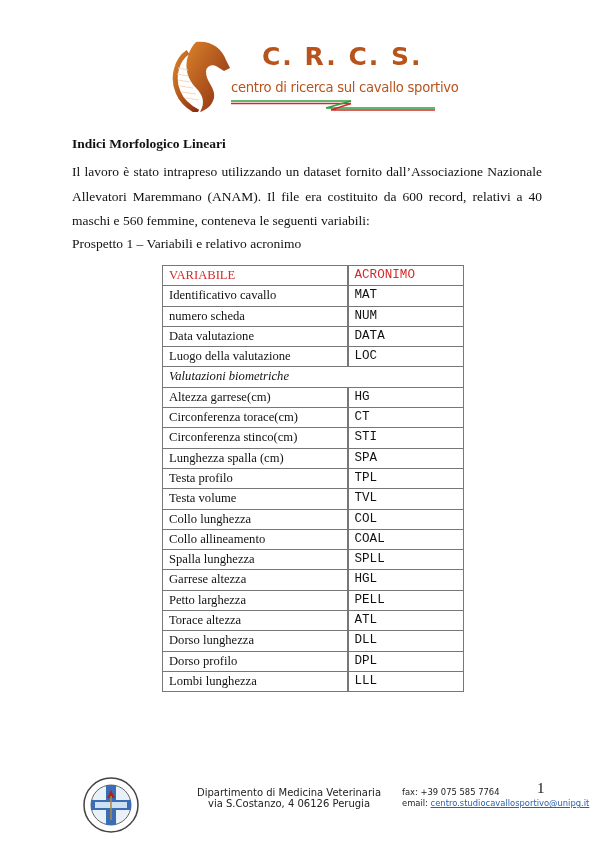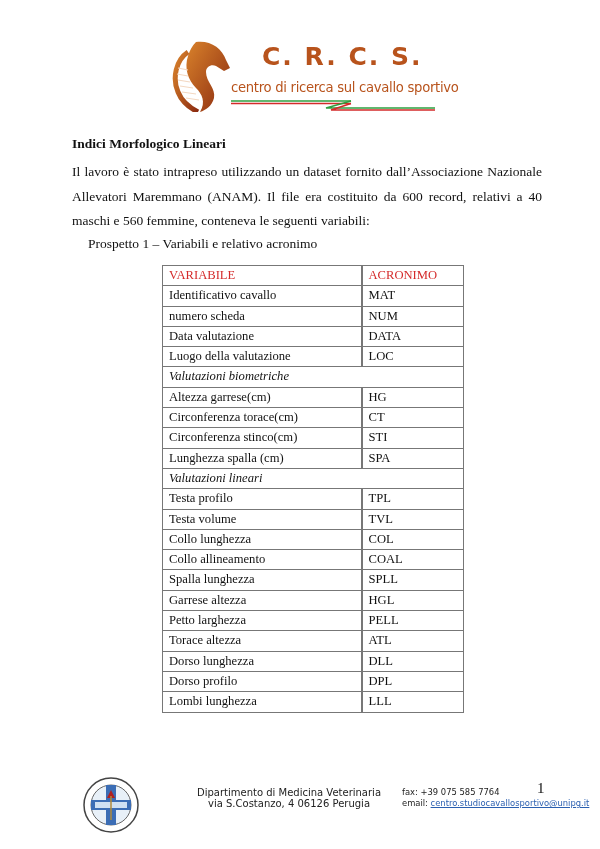--- a/index.html
+++ b/index.html
@@ -12,29 +12,29 @@
   #brand-acronym { left: 262px; top: 42px; font-family: "DejaVu Sans", sans-serif;
       font-weight: bold; font-size: 25px; color: #b8531c; letter-spacing: 2px; white-space: nowrap; }
   #brand-tagline { left: 231px; top: 80px; font-family: "DejaVu Sans", sans-serif;
       font-size: 13.2px; color: #b8531c; white-space: nowrap; letter-spacing: -0.3px; }
   #tricolor { left: 231px; top: 99px; width: 204px; height: 12px; }
 
   
   #section-title { left: 72px; top: 136px; font-weight: bold; font-size: 13.5px; }
   #intro-paragraph { left: 72px; top: 160px; width: 470px; font-size: 13.5px;
       line-height: 24.5px; text-align: justify; }
-  #table-caption { left: 88px; top: 236px; font-size: 13.5px; }
+  #table-caption { left: 72px; top: 236px; font-size: 13.5px; }
 
   
   #var-table { left: 162px; top: 265px; width: 302px; border-collapse: collapse;
       font-size: 12.6px; }
   #var-table td { border: 1px solid #777; height: 20.3px; padding: 0 0 0 6px;
       vertical-align: top; line-height: 18px; box-sizing: border-box; }
-  #var-table td.col1 { width: 199px; }
-  #var-table td.col2 { border-left: 2px solid #777; }
+  #var-table td.col1 { width: 185px; }
+  #var-table td.col2 { border-left: 2px solid #777; font-family: Liberation Mono, monospace; }
   #var-table tr.hdr td { color: #d42a2a; }
   #var-table tr.section td { font-style: italic; }
 
   
   #univ-seal { left: 82px; top: 776px; width: 58px; height: 58px; }
   #dept-block { left: 197px; top: 787px; font-family: "DejaVu Sans", sans-serif;
       font-size: 10px; line-height: 11px; color: #222; text-align: center; }
   #contact-block { left: 402px; top: 787px; font-family: "DejaVu Sans", sans-serif;
       font-size: 8.4px; line-height: 11px; color: #222; white-space: nowrap; }
   #contact-block a { color: #2a5fb0; text-decoration: underline; }
@@ -108,23 +108,20 @@
         <td class="col2">CT</td>
       </tr>
       <tr>
         <td class="col1">Circonferenza stinco(cm)</td>
         <td class="col2">STI</td>
       </tr>
       <tr>
         <td class="col1">Lunghezza spalla (cm)</td>
         <td class="col2">SPA</td>
       </tr>
-      <tr class="section">
-        <td colspan="2">Valutazioni lineari</td>
-      </tr>
       <tr>
         <td class="col1">Testa profilo</td>
         <td class="col2">TPL</td>
       </tr>
       <tr>
         <td class="col1">Testa volume</td>
         <td class="col2">TVL</td>
       </tr>
       <tr>
         <td class="col1">Collo lunghezza</td>

